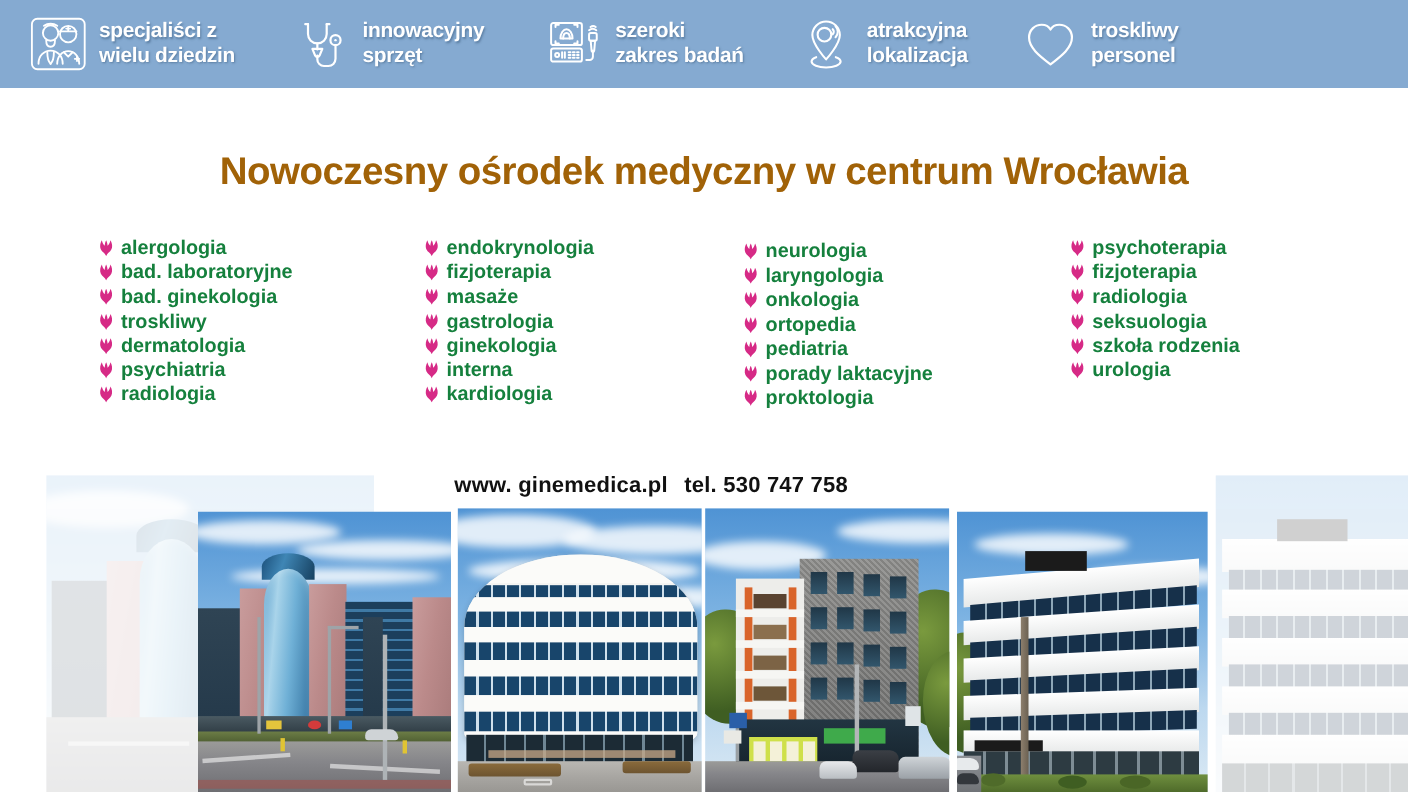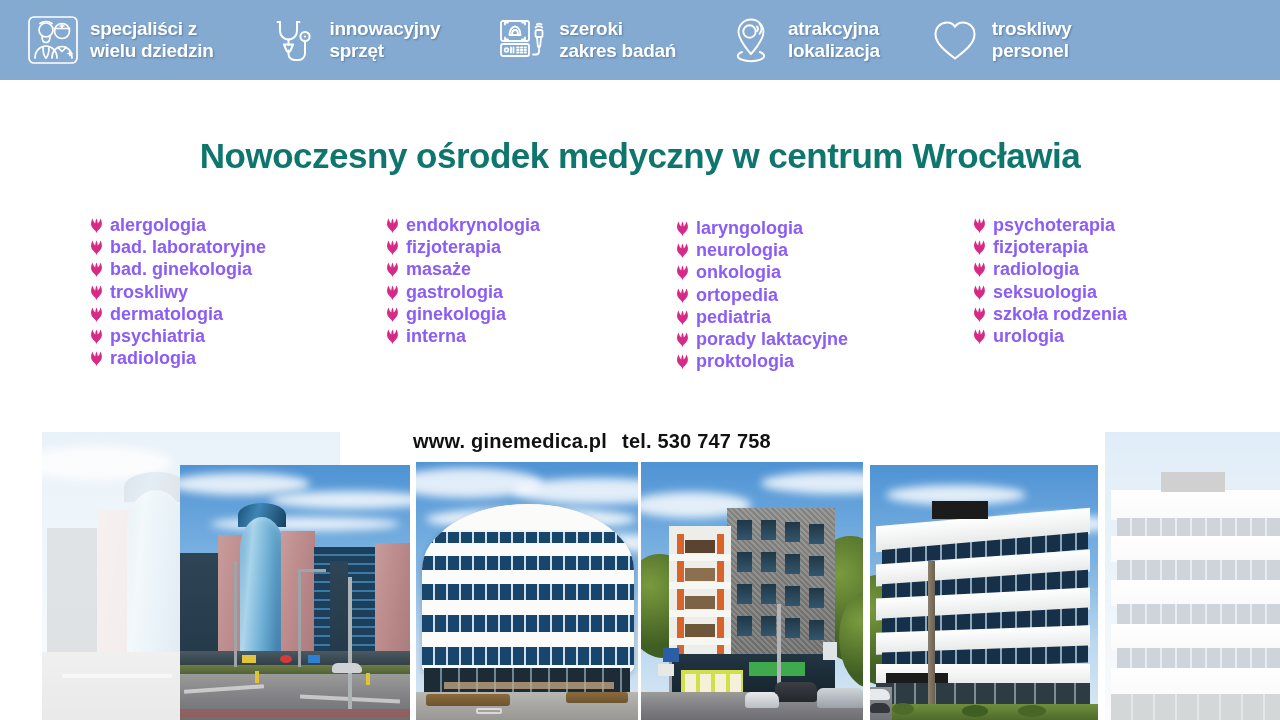--- a/index.html
+++ b/index.html
@@ -58,21 +58,21 @@
   .f2 { margin-left: 55px; }
   .f3 { margin-left: 48px; }
   .f4 { margin-left: 48px; }
 
   
   .headline {
     position: absolute;
     left: 0; top: 136px;
     width: 1280px;
     text-align: center;
-    color: #0f766e;
+    color: #a16207;
     font-size: 35px;
     font-weight: bold;
     letter-spacing: -0.5px;
   }
 
   
   .columns {
     position: absolute;
     left: 90px;
     top: 214px;
@@ -84,21 +84,21 @@
   .col-1 { width: 290px; }
   .col-2 { width: 297px; padding-top: 3px; }
   .col-3 { width: 237px; }
 
   .spec-item {
     display: flex;
     align-items: baseline;
     gap: 7px;
     font-size: 18px;
     font-weight: bold;
-    color: #8b5cf6;
+    color: #15803d;
     line-height: 1.235;
     white-space: nowrap;
   }
   .bullet {
     flex: 0 0 auto;
     width: 13px;
     height: 15px;
     position: relative;
     top: 2px;
   }
@@ -485,38 +485,46 @@
         <span>ginekologia</span>
       </div>
       <div class="spec-item">
         <span class="bullet">
           <svg viewBox="0 0 13 15" fill="#d62a86">
               <path d="M6.5 15c-.9-3-3.6-3.6-4.9-6.4C.4 5.9 1.3 2.6 2.6.4c.4 2.3 1.4 3.9 2.6 5 .1-1.9.6-3.6 1.3-5 .7 1.4 1.2 3.1 1.3 5 1.2-1.1 2.2-2.7 2.6-5 1.3 2.2 2.2 5.5.9 8.2C10 11.4 7.4 12 6.5 15z"></path>
             </svg>
         </span>
         <span>interna</span>
       </div>
+      <div class="spec-item">
+        <span class="bullet">
+          <svg viewBox="0 0 13 15" fill="#d62a86">
+              <path d="M6.5 15c-.9-3-3.6-3.6-4.9-6.4C.4 5.9 1.3 2.6 2.6.4c.4 2.3 1.4 3.9 2.6 5 .1-1.9.6-3.6 1.3-5 .7 1.4 1.2 3.1 1.3 5 1.2-1.1 2.2-2.7 2.6-5 1.3 2.2 2.2 5.5.9 8.2C10 11.4 7.4 12 6.5 15z"></path>
+            </svg>
+        </span>
+        <span>kardiologia</span>
+      </div>
     </div>
 
     <div class="col col-2">
       <div class="spec-item">
         <span class="bullet">
           <svg viewBox="0 0 13 15" fill="#d62a86">
               <path d="M6.5 15c-.9-3-3.6-3.6-4.9-6.4C.4 5.9 1.3 2.6 2.6.4c.4 2.3 1.4 3.9 2.6 5 .1-1.9.6-3.6 1.3-5 .7 1.4 1.2 3.1 1.3 5 1.2-1.1 2.2-2.7 2.6-5 1.3 2.2 2.2 5.5.9 8.2C10 11.4 7.4 12 6.5 15z"></path>
             </svg>
         </span>
+        <span>neurologia</span>
+      </div>
+      <div class="spec-item">
+        <span class="bullet">
+          <svg viewBox="0 0 13 15" fill="#d62a86">
+              <path d="M6.5 15c-.9-3-3.6-3.6-4.9-6.4C.4 5.9 1.3 2.6 2.6.4c.4 2.3 1.4 3.9 2.6 5 .1-1.9.6-3.6 1.3-5 .7 1.4 1.2 3.1 1.3 5 1.2-1.1 2.2-2.7 2.6-5 1.3 2.2 2.2 5.5.9 8.2C10 11.4 7.4 12 6.5 15z"></path>
+            </svg>
+        </span>
         <span>laryngologia</span>
-      </div>
-      <div class="spec-item">
-        <span class="bullet">
-          <svg viewBox="0 0 13 15" fill="#d62a86">
-              <path d="M6.5 15c-.9-3-3.6-3.6-4.9-6.4C.4 5.9 1.3 2.6 2.6.4c.4 2.3 1.4 3.9 2.6 5 .1-1.9.6-3.6 1.3-5 .7 1.4 1.2 3.1 1.3 5 1.2-1.1 2.2-2.7 2.6-5 1.3 2.2 2.2 5.5.9 8.2C10 11.4 7.4 12 6.5 15z"></path>
-            </svg>
-        </span>
-        <span>neurologia</span>
       </div>
       <div class="spec-item">
         <span class="bullet">
           <svg viewBox="0 0 13 15" fill="#d62a86">
               <path d="M6.5 15c-.9-3-3.6-3.6-4.9-6.4C.4 5.9 1.3 2.6 2.6.4c.4 2.3 1.4 3.9 2.6 5 .1-1.9.6-3.6 1.3-5 .7 1.4 1.2 3.1 1.3 5 1.2-1.1 2.2-2.7 2.6-5 1.3 2.2 2.2 5.5.9 8.2C10 11.4 7.4 12 6.5 15z"></path>
             </svg>
         </span>
         <span>onkologia</span>
       </div>
       <div class="spec-item">

